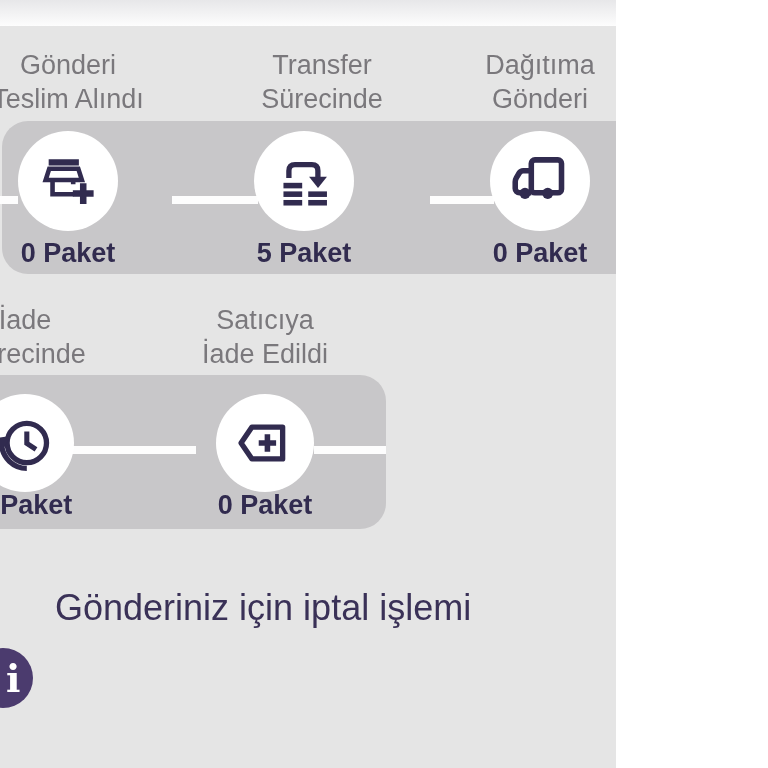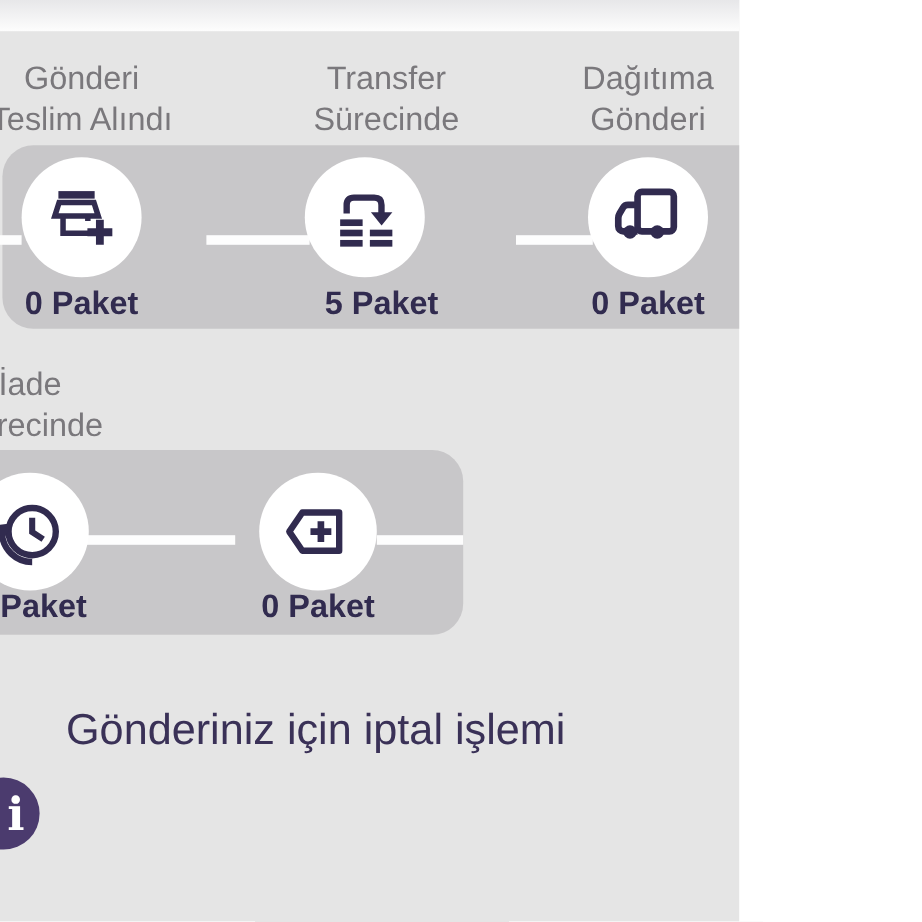--- a/index.html
+++ b/index.html
@@ -91,28 +91,32 @@
         <circle cx="30.4" cy="34.2" r="4.6" fill="#312b4f"></circle>
       </svg>
     </div>
     <div class="circle" style="left:724px">
       <svg class="icon" viewBox="0 0 48 48">
         <path d="M8.5 25 l10.5 10.5 L40 14" fill="none" stroke="#312b4f" stroke-width="5.4" stroke-linecap="round" stroke-linejoin="round"></path>
       </svg>
     </div>
 
     <div class="count" style="left:-34px">0 Paket</div>
-    <div class="count" style="left:216px">5 Paket</div>
+    <div class="count" style="left:202px">5 Paket</div>
     <div class="count" style="left:438px">0 Paket</div>
     <div class="count" style="left:674px">0 Paket</div>
   </div>
 
   <div class="lbl r2lbl" style="left:-105px">
     <div>İade</div>
     <div>Sürecinde</div>
+  </div>
+  <div class="lbl r2lbl" style="left:135px">
+    <div>Satıcıya</div>
+    <div>İade Edildi</div>
   </div>
 
   <div class="bar bar2">
     <div class="conn" style="left:112px;width:124px"></div>
     <div class="conn" style="left:354px;width:72px"></div>
 
     <div class="circle" style="left:16px">
       <svg class="icon" viewBox="0 0 48 48">
         <circle cx="25.5" cy="24" r="16.3" fill="none" stroke="#312b4f" stroke-width="4.4"></circle>
         <path d="M25.5 14.5 V24.3 l7.6 5" fill="none" stroke="#312b4f" stroke-width="4.2"></path>

